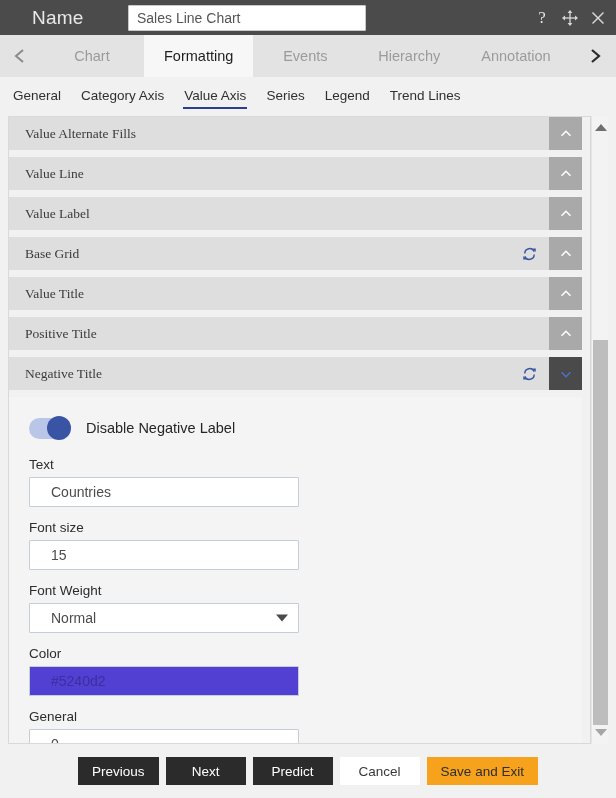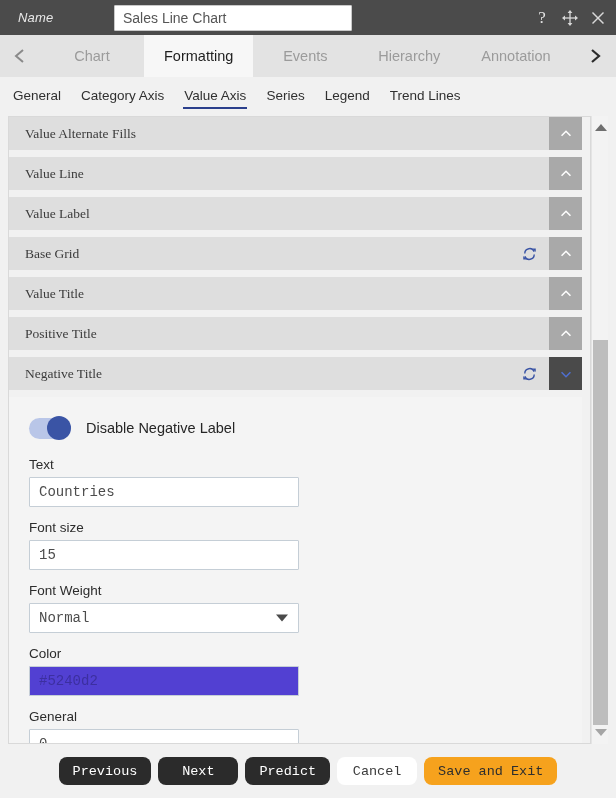--- a/index.html
+++ b/index.html
@@ -10,23 +10,22 @@
     overflow: hidden;
   }
   .app { position: relative; width: 616px; height: 798px; background: #f1f1f1; }
 
   
   .titlebar {
     position: absolute; left: 0; top: 0; width: 616px; height: 35px;
     background: #4b4b4b; display: flex; align-items: center;
   }
   .titlebar .name-label {
-    color: #e8e8e8; font-size: 13px; margin-left: 18px; width: 96px;
+    color: #e8e8e8; font-size: 19px; margin-left: 32px; width: 96px;
     letter-spacing: .2px;
-    font-style: italic;
   }
   .name-input {
     width: 238px; height: 26px; background: #ffffff;
     border: 1px solid #c9c9c9; border-radius: 1px;
     font-family: "Liberation Sans", sans-serif; font-size: 14px;
     color: #555; padding: 0 8px; outline: none;
   }
   .titlebar .win-icons {
     position: absolute; right: 9px; top: 0; height: 35px;
     display: flex; align-items: center; gap: 10px;
@@ -99,22 +98,22 @@
     border-radius: 50%; background: #3a54a5;
   }
   .toggle-label { font-size: 14.5px; color: #262626; margin-left: 15px; }
 
   .grid2 { display: flex; flex-wrap: wrap; column-gap: 12px; row-gap: 0; }
   .field { width: 270px; margin-bottom: 13px; }
   .field .flabel { font-size: 13.5px; color: #2c2c2c; margin-bottom: 5px; display: block; }
   .field input.txt, .field .selbox, .field .colorbox {
     width: 270px; height: 30px; background: #ffffff;
     border: 1px solid #c5ced6; border-radius: 1px;
-    font-family: Liberation Mono, monospace; font-size: 14px; color: #4c4c4c;
-    padding: 0 9px; outline: none; display: flex; align-items: center;
+    font-family: Liberation Sans, sans-serif; font-size: 14px; color: #4c4c4c;
+    padding: 0 21px; outline: none; display: flex; align-items: center;
   }
   .field .selbox { position: relative; padding-right: 26px; }
   .sel-caret {
     position: absolute; right: 10px; top: 50%; transform: translateY(-50%);
     width: 0; height: 0; border-left: 6px solid transparent;
     border-right: 6px solid transparent; border-top: 7px solid #4a4a4a;
   }
   .field .colorbox { color: #3c2fa0; font-size: 14px; }
 
   
@@ -136,22 +135,22 @@
   }
 
   
   .footer {
     position: absolute; left: 0; bottom: 0; width: 616px; height: 54px;
     display: flex; align-items: center; justify-content: center; gap: 7px;
     background: #f1f1f1;
   }
   .btn {
     height: 28px; min-width: 80px; padding: 0 14px; border: none;
-    font-family: Liberation Mono, monospace; font-size: 13.5px;
-    cursor: pointer; border-radius: 8px;
+    font-family: Liberation Sans, sans-serif; font-size: 13.5px;
+    cursor: pointer; border-radius: 0;
   }
   .btn.dark { background: #2b2b2b; color: #ffffff; }
   .btn.light { background: #ffffff; color: #3a3a3a; }
   .btn.accent { background: #f6a21d; color: #2e2e2e; }
 </style>
 </head>
 <body>
 
 <div class="app">
 

